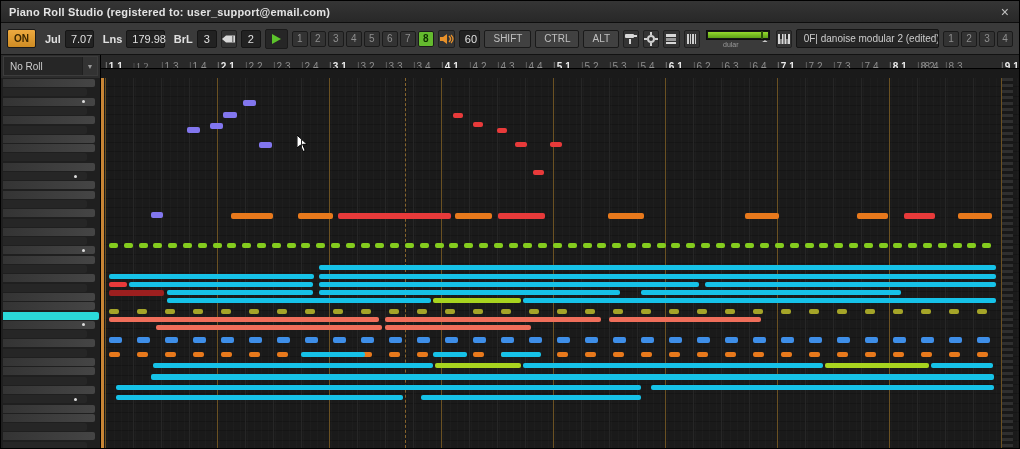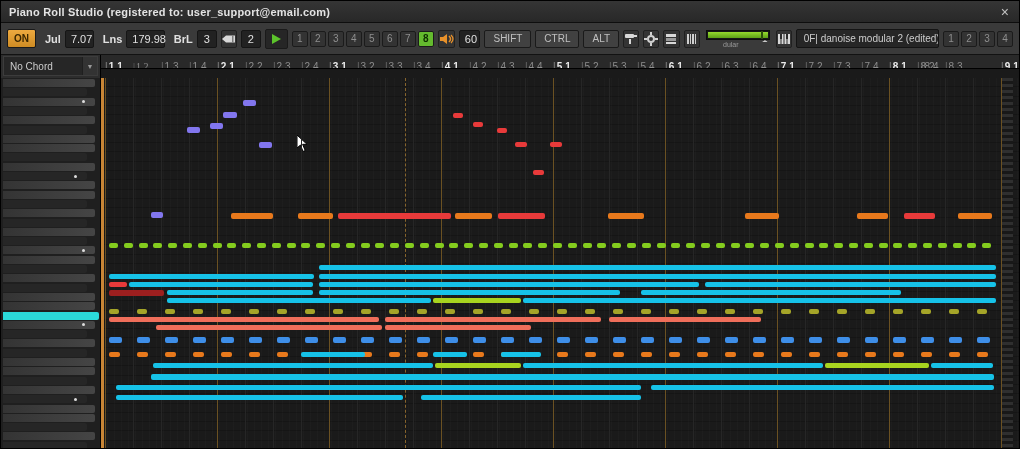--- a/index.html
+++ b/index.html
@@ -188,21 +188,21 @@
         <button class="rbtn">1</button>
         <button class="rbtn">2</button>
         <button class="rbtn">3</button>
         <button class="rbtn">4</button>
       </span>
   </div>
 
   <div class="main">
     <div class="left-panel">
       <div class="chord-select">
-        <span>No Chord</span>
+        <span>No Roll</span>
         <span class="dd-btn">▼</span>
       </div>
       <div class="piano" id="piano">
           <div class="key white" style="top: 1px; height: 8.1px;"></div>
           <div class="key black" style="top: 10.3px; height: 8.1px;"></div>
           <div class="key white" style="top: 19.6px; height: 8.1px;">
             <span class="dot"></span>
           </div>
           <div class="key black" style="top: 28.9px; height: 8.1px;"></div>
           <div class="key white" style="top: 38.2px; height: 8.1px;"></div>

